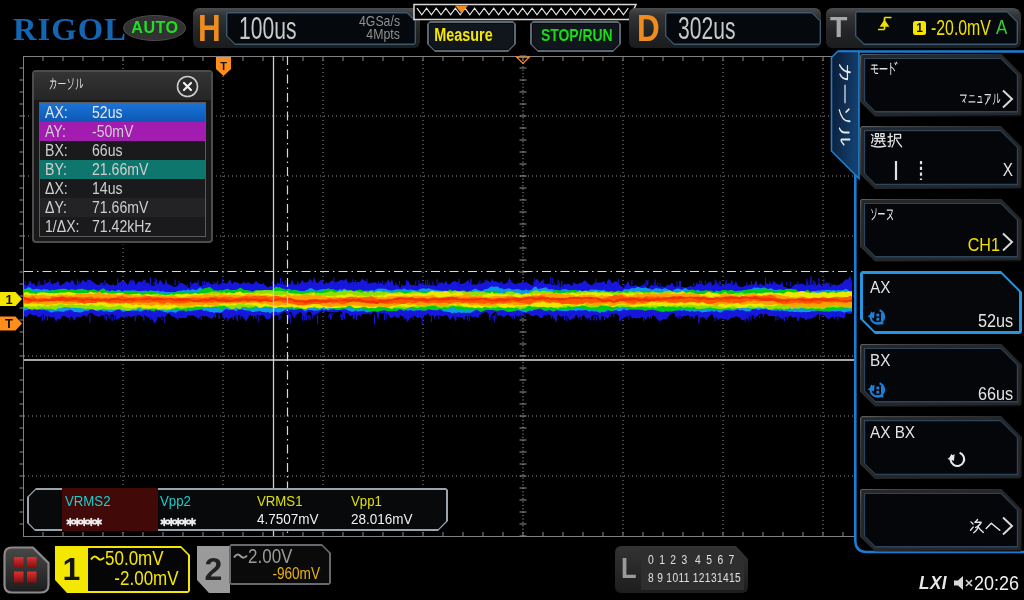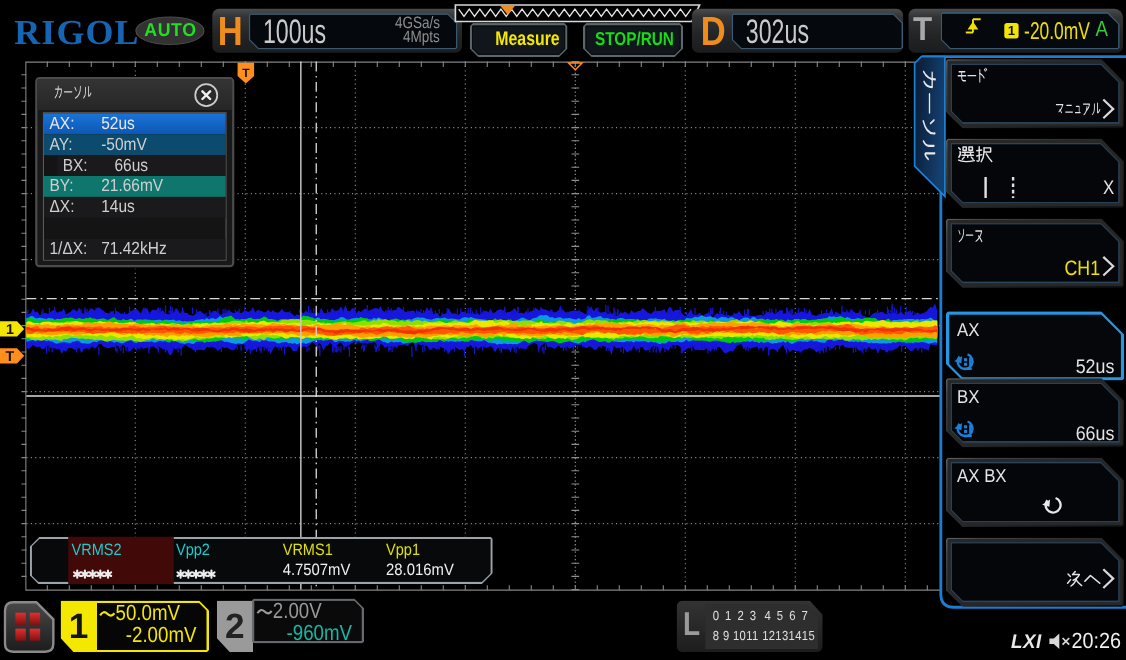--- a/index.html
+++ b/index.html
@@ -496,21 +496,21 @@
   </div>
 <svg class="ab" style="left:0;top:0" width="1024" height="30">
     <path d="M414,4.5 L636,4.5 L629,19.5 L414,19.5 Z" fill="#000" stroke="#d8d8d8" stroke-width="1.5"></path>
     <polyline points="417.0,8.2 421.8,14.8 426.6,8.2 431.4,14.8 436.2,8.2 441.0,14.8 445.8,8.2 450.6,14.8 455.4,8.2 460.2,14.8 465.0,8.2 469.8,14.8 474.6,8.2 479.4,14.8 484.2,8.2 489.0,14.8 493.8,8.2 498.6,14.8 503.4,8.2 508.2,14.8 513.0,8.2 517.8,14.8 522.6,8.2 527.4,14.8 532.2,8.2 537.0,14.8 541.8,8.2 546.6,14.8 551.4,8.2 556.2,14.8 561.0,8.2 565.8,14.8 570.6,8.2 575.4,14.8 580.2,8.2 585.0,14.8 589.8,8.2 594.6,14.8 599.4,8.2 604.2,14.8 609.0,8.2 613.8,14.8 618.6,8.2 623.4,14.8 628.2,8.2" fill="none" stroke="#e8e8e8" stroke-width="1.2"></polyline>
     <path d="M455,5.5 h13 l-6.5,8 Z" fill="#f08c1e"></path>
   </svg>
 <div class="ab" style="left:427px;top:21px;width:89px;height:31px;">
     <div class="ab" style="left:0px;top:0px;right:0px;bottom:0px;background:#5c686f;clip-path:polygon(0 3.0px,3.0px 0,calc(100% - 3.0px) 0,100% 3.0px,100% calc(100% - 8.0px),calc(100% - 8.0px) 100%,8.0px 100%,0 calc(100% - 8.0px))"></div>
     <div class="ab" style="left:1.6px;top:1.6px;right:1.6px;bottom:1.6px;background:#0a0c10;clip-path:polygon(0 1.5599999999999998px,1.5599999999999998px 0,calc(100% - 1.5599999999999998px) 0,100% 1.5599999999999998px,100% calc(100% - 6.56px),calc(100% - 6.56px) 100%,6.56px 100%,0 calc(100% - 6.56px))"></div>
     <div class="ab" style="left:3.0px;top:3.0px;right:3.0px;bottom:3.0px;background:#10161c;clip-path:polygon(0 0.2999999999999998px,0.2999999999999998px 0,calc(100% - 0.2999999999999998px) 0,100% 0.2999999999999998px,100% calc(100% - 5.3px),calc(100% - 5.3px) 100%,5.3px 100%,0 calc(100% - 5.3px))"></div>
-    <div class="ab" style="left:0;right:0;top:4px;text-align:right;font-size:18px;font-weight:bold;color:#f5e800"><span class="cx" style="transform:scaleX(.8);transform-origin:center">Measure</span></div>
+    <div class="ab" style="left:0;right:0;top:4px;text-align:left;font-size:18px;font-weight:bold;color:#f5e800"><span class="cx" style="transform:scaleX(.8);transform-origin:center">Measure</span></div>
   </div>
 <div class="ab" style="left:530px;top:21px;width:91px;height:31px;">
     <div class="ab" style="left:0px;top:0px;right:0px;bottom:0px;background:#5c686f;clip-path:polygon(0 3.0px,3.0px 0,calc(100% - 3.0px) 0,100% 3.0px,100% calc(100% - 8.0px),calc(100% - 8.0px) 100%,8.0px 100%,0 calc(100% - 8.0px))"></div>
     <div class="ab" style="left:1.6px;top:1.6px;right:1.6px;bottom:1.6px;background:#0a0c10;clip-path:polygon(0 1.5599999999999998px,1.5599999999999998px 0,calc(100% - 1.5599999999999998px) 0,100% 1.5599999999999998px,100% calc(100% - 6.56px),calc(100% - 6.56px) 100%,6.56px 100%,0 calc(100% - 6.56px))"></div>
     <div class="ab" style="left:3.0px;top:3.0px;right:3.0px;bottom:3.0px;background:#10161c;clip-path:polygon(0 0.2999999999999998px,0.2999999999999998px 0,calc(100% - 0.2999999999999998px) 0,100% 0.2999999999999998px,100% calc(100% - 5.3px),calc(100% - 5.3px) 100%,5.3px 100%,0 calc(100% - 5.3px))"></div>
     <div class="ab" style="left:0;right:0;top:5px;text-align:right;font-size:17px;font-weight:bold;color:#16dd16"><span class="cx" style="transform:scaleX(.82);transform-origin:center">STOP/RUN</span></div>
   </div>
 <div class="panel" style="left:629px;top:8px;width:192px;height:40px"></div>
 <div class="ab" style="left:637px;top:8px;font-size:37px;font-weight:bold;color:#f08c1e"><span class="cx" style="transform:scaleX(.85)">D</span></div>
 <div class="ab" style="left:665px;top:12px;width:156px;height:33px;">
@@ -546,35 +546,39 @@
     </svg>
     <svg class="ab" style="left:142px;top:3px" width="23" height="23">
       <circle cx="11.5" cy="11.5" r="10" fill="#2a2a2a" stroke="#cccccc" stroke-width="1.6"></circle>
       <path d="M8,8 L15,15 M15,8 L8,15" stroke="#f0f0f0" stroke-width="2.2" stroke-linecap="round"></path>
     </svg>
     <div class="ab" style="left:5px;top:30px;width:167px;height:135px;background:#141414;border:1px solid #5a5a5a">
       <div class="ab" style="left:0;top:0.00px;right:0;height:19.00px;background:linear-gradient(180deg,#1a74d8,#0d57b4);color:#e8e8e8;font-size:16px;line-height:19.00px">
         <span class="ab cx" style="left:5px;transform:scaleX(.88)">AX:</span>
         <span class="ab cx" style="left:52px;transform:scaleX(.88)">52us</span>
       </div>
-      <div class="ab" style="left:0;top:19.00px;right:0;height:19.00px;background:#0c4a6e;color:#cfcfcf;font-size:16px;line-height:19.00px">
+      <div class="ab" style="left:0;top:19.00px;right:0;height:19.00px;background:#a21caf;color:#cfcfcf;font-size:16px;line-height:19.00px">
         <span class="ab cx" style="left:5px;transform:scaleX(.88)">AY:</span>
         <span class="ab cx" style="left:52px;transform:scaleX(.88)">-50mV</span>
       </div>
-      <div class="ab" style="left:12px;top:38.00px;right:0;height:19.00px;background:#1a1a1c;color:#cfcfcf;font-size:16px;line-height:19.00px">
+      <div class="ab" style="left:0;top:38.00px;right:0;height:19.00px;background:#1a1a1c;color:#cfcfcf;font-size:16px;line-height:19.00px">
         <span class="ab cx" style="left:5px;transform:scaleX(.88)">BX:</span>
         <span class="ab cx" style="left:52px;transform:scaleX(.88)">66us</span>
       </div>
       <div class="ab" style="left:0;top:57.00px;right:0;height:19.00px;background:#0f766e;color:#cfcfcf;font-size:16px;line-height:19.00px">
         <span class="ab cx" style="left:5px;transform:scaleX(.88)">BY:</span>
         <span class="ab cx" style="left:52px;transform:scaleX(.88)">21.66mV</span>
       </div>
       <div class="ab" style="left:0;top:76.00px;right:0;height:19.00px;background:#1a1a1c;color:#cfcfcf;font-size:16px;line-height:19.00px">
         <span class="ab cx" style="left:5px;transform:scaleX(.88)">ΔX:</span>
         <span class="ab cx" style="left:52px;transform:scaleX(.88)">14us</span>
+      </div>
+      <div class="ab" style="left:0;top:95.00px;right:0;height:19.00px;background:#232325;color:#cfcfcf;font-size:16px;line-height:19.00px">
+        <span class="ab cx" style="left:5px;transform:scaleX(.88)">ΔY:</span>
+        <span class="ab cx" style="left:52px;transform:scaleX(.88)">71.66mV</span>
       </div>
       <div class="ab" style="left:0;top:114.00px;right:0;height:19.00px;background:#1a1a1c;color:#cfcfcf;font-size:16px;line-height:19.00px">
         <span class="ab cx" style="left:5px;transform:scaleX(.88)">1/ΔX:</span>
         <span class="ab cx" style="left:52px;transform:scaleX(.88)">71.42kHz</span>
       </div>
     </div>
   </div>
 <div class="ab" style="left:27px;top:488px;width:421px;height:43px;">
     <div class="ab" style="left:0px;top:0px;right:0px;bottom:0px;background:#9aa4ac;clip-path:polygon(0 9.0px,9.0px 0,calc(100% - 2.0px) 0,100% 2.0px,100% calc(100% - 10.0px),calc(100% - 10.0px) 100%,8.0px 100%,0 calc(100% - 8.0px))"></div>
     <div class="ab" style="left:1.6px;top:1.6px;right:1.6px;bottom:1.6px;background:#07090b;clip-path:polygon(0 7.56px,7.56px 0,calc(100% - 0.5599999999999998px) 0,100% 0.5599999999999998px,100% calc(100% - 8.56px),calc(100% - 8.56px) 100%,6.56px 100%,0 calc(100% - 6.56px))"></div>
@@ -652,21 +656,21 @@
     <div class="ab" style="right:11px;top:21px;font-size:20px;color:#f5e800"><span class="cxr" style="transform:scaleX(.85)">-2.00mV</span></div>
   </div>
 <div class="ab" style="left:197px;top:546px;width:33px;height:47px;background:#9a9a9a;clip-path:polygon(0 0,100% 0,100% 100%,12px 100%,0 calc(100% - 13px));text-align:center;font-size:32px;font-weight:bold;color:#222;line-height:46px">2</div>
 <div class="ab" style="left:229px;top:544px;width:102px;height:41px;">
     <div class="ab" style="left:0px;top:0px;right:0px;bottom:0px;background:#666a6e;clip-path:polygon(0 2.0px,2.0px 0,calc(100% - 9.0px) 0,100% 9.0px,100% calc(100% - 2.0px),calc(100% - 2.0px) 100%,2.0px 100%,0 calc(100% - 2.0px))"></div>
     <div class="ab" style="left:2px;top:2px;right:2px;bottom:2px;background:#0a0a0a;clip-path:polygon(0 0.19999999999999996px,0.19999999999999996px 0,calc(100% - 7.2px) 0,100% 7.2px,100% calc(100% - 0.19999999999999996px),calc(100% - 0.19999999999999996px) 100%,0.19999999999999996px 100%,0 calc(100% - 0.19999999999999996px))"></div>
     <svg class="ab" style="left:4px;top:7px" width="15" height="10">
       <path d="M1,6.5 Q4.2,1.5 7.5,5 T14,4.5" fill="none" stroke="#9a9a9a" stroke-width="2"></path>
     </svg>
     <div class="ab" style="left:19px;top:1px;font-size:20px;color:#9a9a9a"><span class="cx" style="transform:scaleX(.85)">2.00V</span></div>
-    <div class="ab" style="right:11px;top:21px;font-size:20px;color:#14b8a6"><span class="cxr" style="transform:scaleX(.85)">-960mV</span></div>
+    <div class="ab" style="right:11px;top:21px;font-size:16px;color:#eab308"><span class="cxr" style="transform:scaleX(.85)">-960mV</span></div>
   </div>
 <div class="ab" style="left:615px;top:546px;width:133px;height:47px;background:linear-gradient(180deg,#333,#1d1d1d);border-radius:6px;clip-path:polygon(0 0,calc(100% - 12px) 0,100% 13px,100% 100%,0 100%)"></div>
 <div class="ab" style="left:621px;top:551px;font-size:30px;font-weight:bold;color:#9a9a9a"><span class="cx" style="transform:scaleX(.85)">L</span></div>
 <div class="ab" style="left:641px;top:549px;width:103px;height:41px;background:#2e2e2e;clip-path:polygon(0 0,calc(100% - 11px) 0,100% 12px,100% 100%,0 100%)">
     <div class="ab" style="left:7px;top:4px;font-size:12px;color:#e0e0e0;letter-spacing:1.5px;white-space:nowrap"><span class="cx" style="transform:scaleX(.86)">0 1 2 3 4 5 6 7</span></div>
     <div class="ab" style="left:7px;top:22px;font-size:12px;color:#e0e0e0;letter-spacing:0.4px;white-space:nowrap"><span class="cx" style="transform:scaleX(.85)">8 9 1011 12131415</span></div>
   </div>
 <div class="ab" style="left:919px;top:573px;z-index:5;font-size:18px;font-weight:bold;font-style:italic;color:#e8e8e8;letter-spacing:0.5px"><span class="cx" style="transform:scaleX(.95)">LXI</span></div>
 <svg class="ab" style="left:953px;top:575px;z-index:5" width="24" height="17">
     <path d="M1,5.5 H5 L10,1 V15 L5,10.5 H1 Z" fill="#d8d8d8"></path>
@@ -783,21 +787,21 @@
         <path transform="translate(7.6,0) scale(0.475,0.844)" d="M1.6,8 L14.4,8"></path>
         <path transform="translate(15.2,0) scale(0.562,0.844)" d="M3.2,3.6 L12.8,3.6 C12,7.6 9,11.8 3.6,14.6"></path>
         <path transform="translate(15.2,0) scale(0.562,0.844)" d="M7.8,8.8 C9.6,10.4 11.6,12.8 13.2,14.8"></path>
       </g>
     </svg>
     <div class="ab" style="right:22px;top:35px;color:#f0e000;font-size:19px"><span class="cxr" style="transform:scaleX(.85)">CH1</span></div>
     <svg class="ab" style="right:8px;top:33px" width="13" height="20">
       <path d="M2,1.5 L11,10 L2,18.5" fill="none" stroke="#d8d8d8" stroke-width="2"></path>
     </svg>
   </div>
-<div class="ab" style="left:860px;top:283px;width:162px;height:63px;">
+<div class="ab" style="left:860px;top:271px;width:162px;height:63px;">
     <div class="ab" style="left:0px;top:0px;right:0px;bottom:0px;background:#2596e2;clip-path:polygon(0 2.0px,2.0px 0,calc(100% - 21.0px) 0,100% 21.0px,100% calc(100% - 2.0px),calc(100% - 2.0px) 100%,15.0px 100%,0 calc(100% - 15.0px))"></div>
     <div class="ab" style="left:2.6px;top:2.6px;right:2.6px;bottom:2.6px;background:#05070a;clip-path:polygon(0 0,calc(100% - 18.66px) 0,100% 18.66px,100% 100%,12.66px 100%,0 calc(100% - 12.66px))"></div>
     <div class="ab" style="left:10px;top:7px;color:#e4e4e4;font-size:17px"><span class="cx" style="transform:scaleX(.9)">AX</span></div>
     <svg class="ab" style="left:6px;top:37px" width="24" height="19" viewBox="0 0 24 19">
       <path d="M6.2,4.2 A6.8,6.8 0 1 0 13.6,2.2" fill="none" stroke="#1b80d8" stroke-width="2.1"></path>
       <path d="M1.4,8.4 L8.6,3.6 L8,10.2 Z" fill="#1b80d8"></path>
       <rect x="10.4" y="5.6" width="2.8" height="2.8" fill="#1b80d8"></rect>
       <rect x="10.4" y="9.8" width="2.8" height="2.8" fill="#1b80d8"></rect>
       <rect x="15" y="5" width="2.4" height="7.6" fill="#1b80d8"></rect>
       <rect x="10.4" y="14.2" width="7" height="2.2" fill="#1b80d8"></rect>

